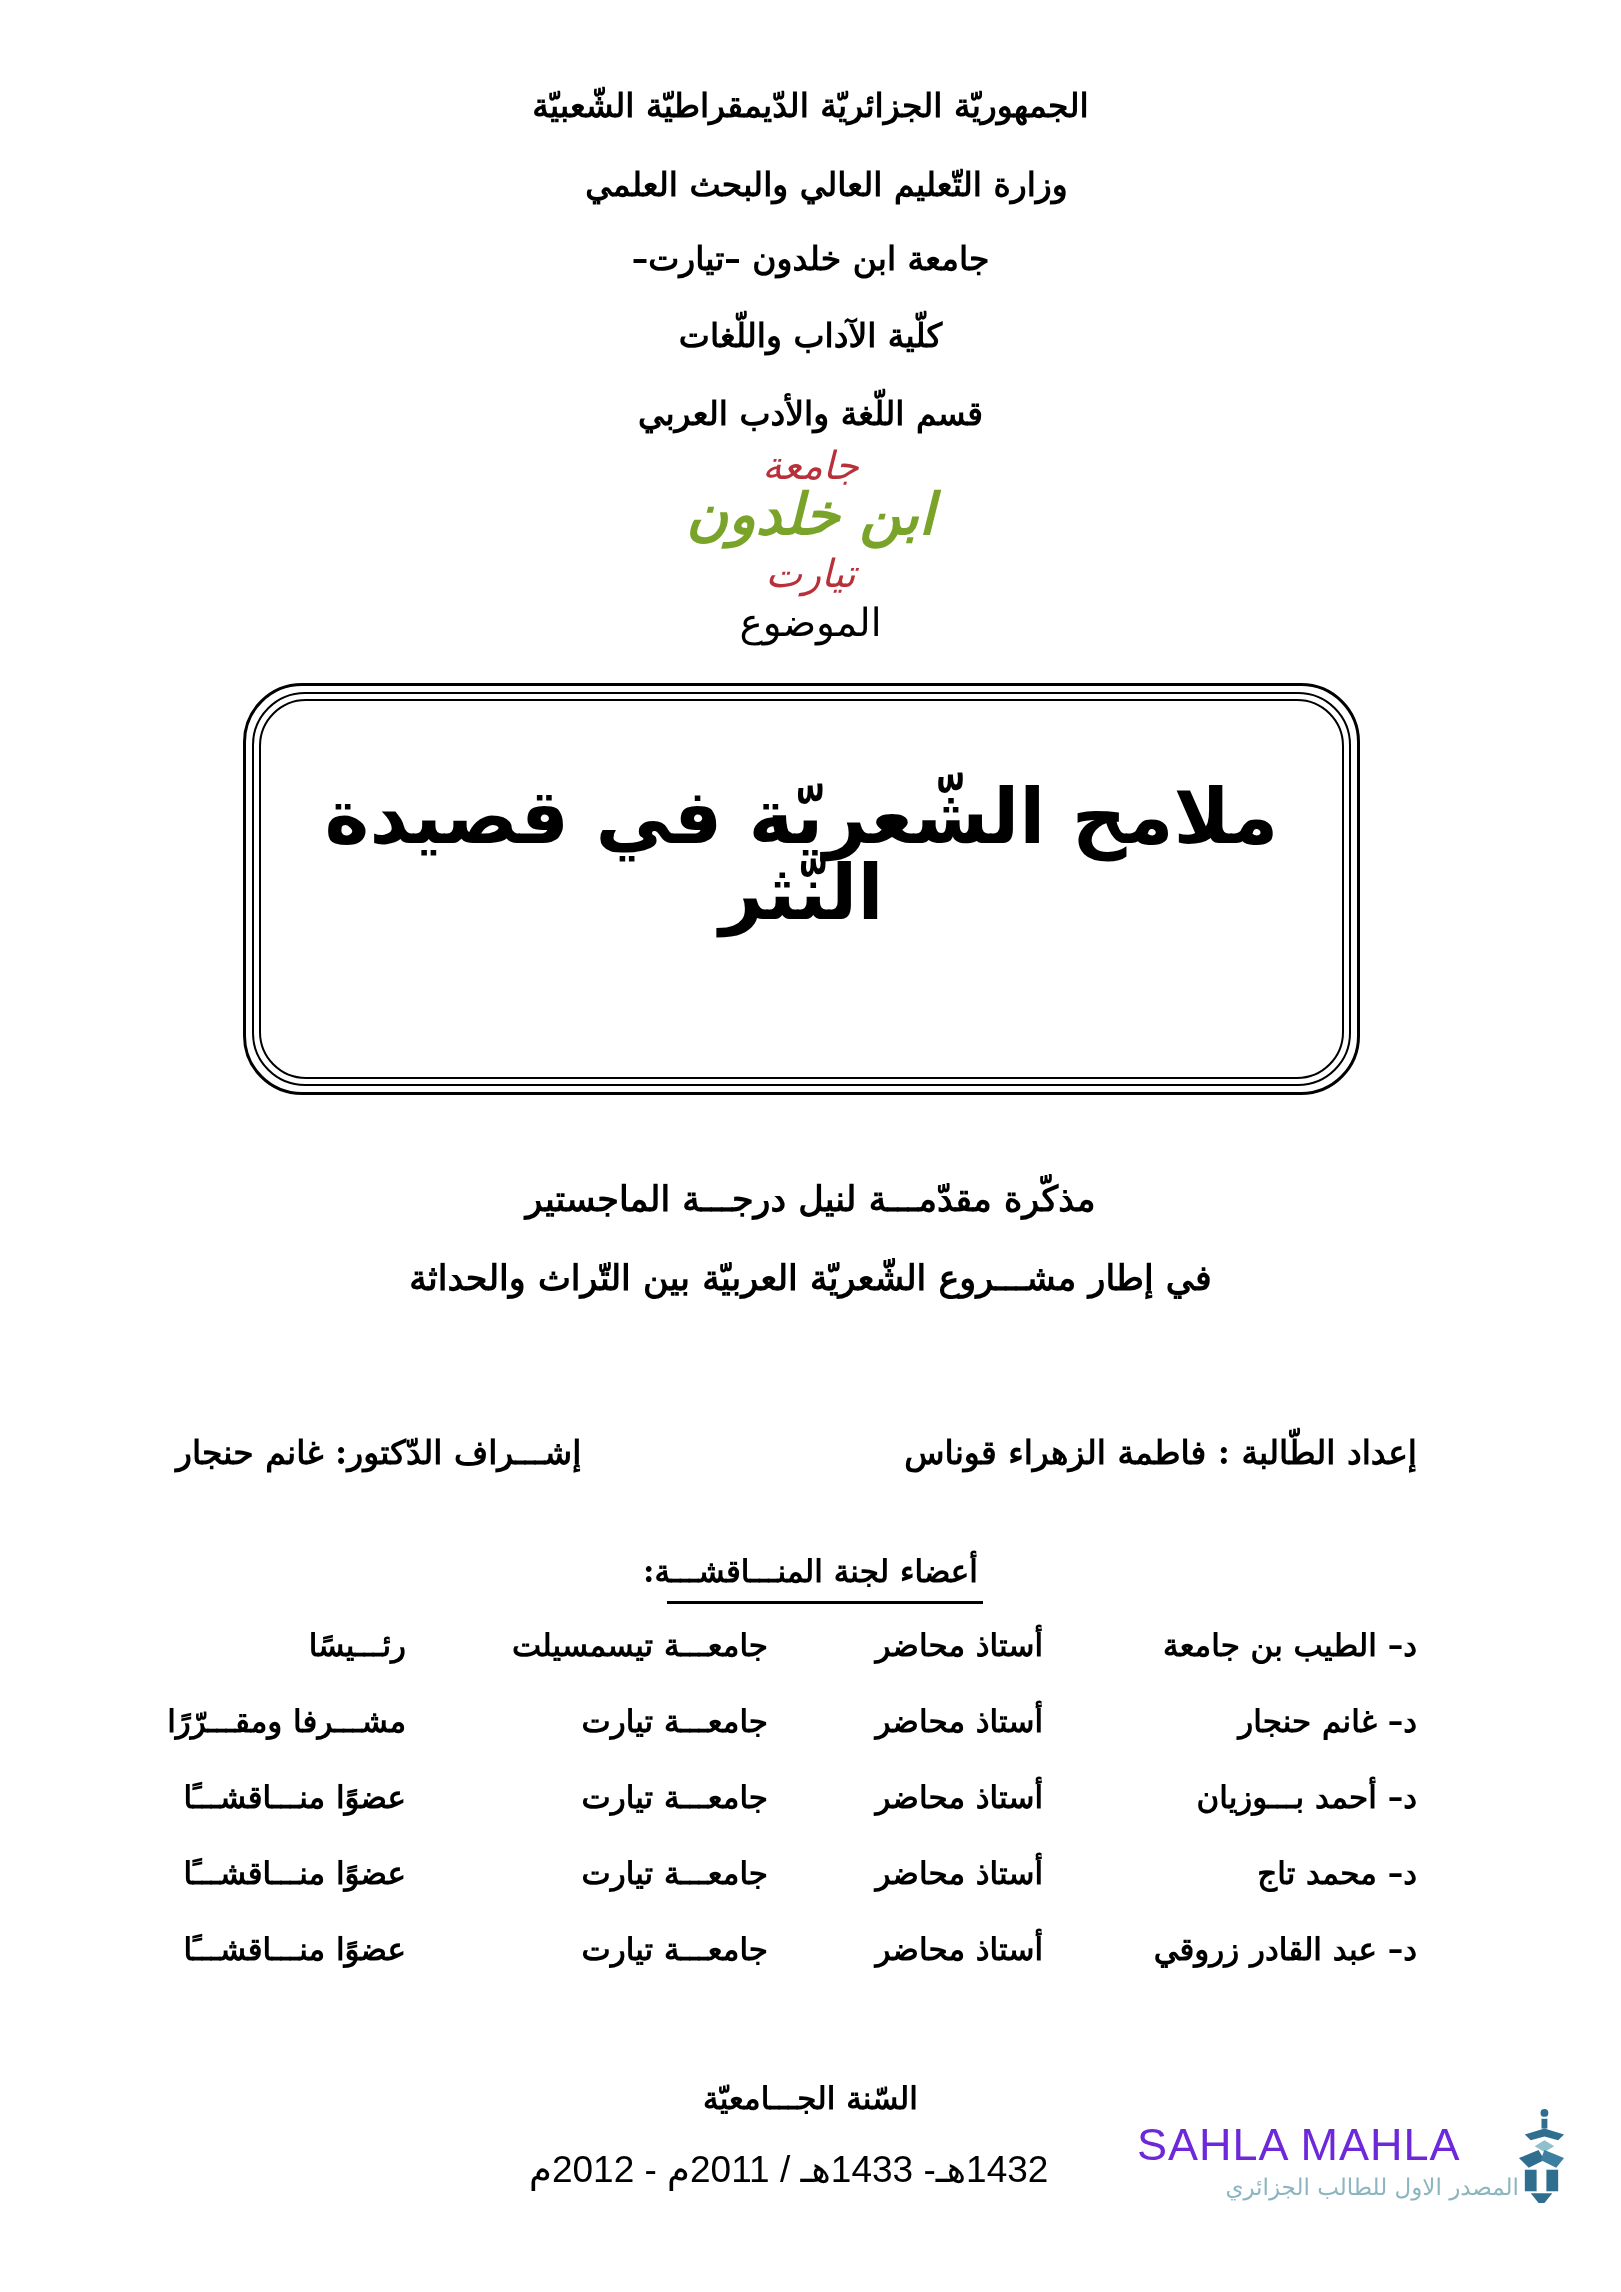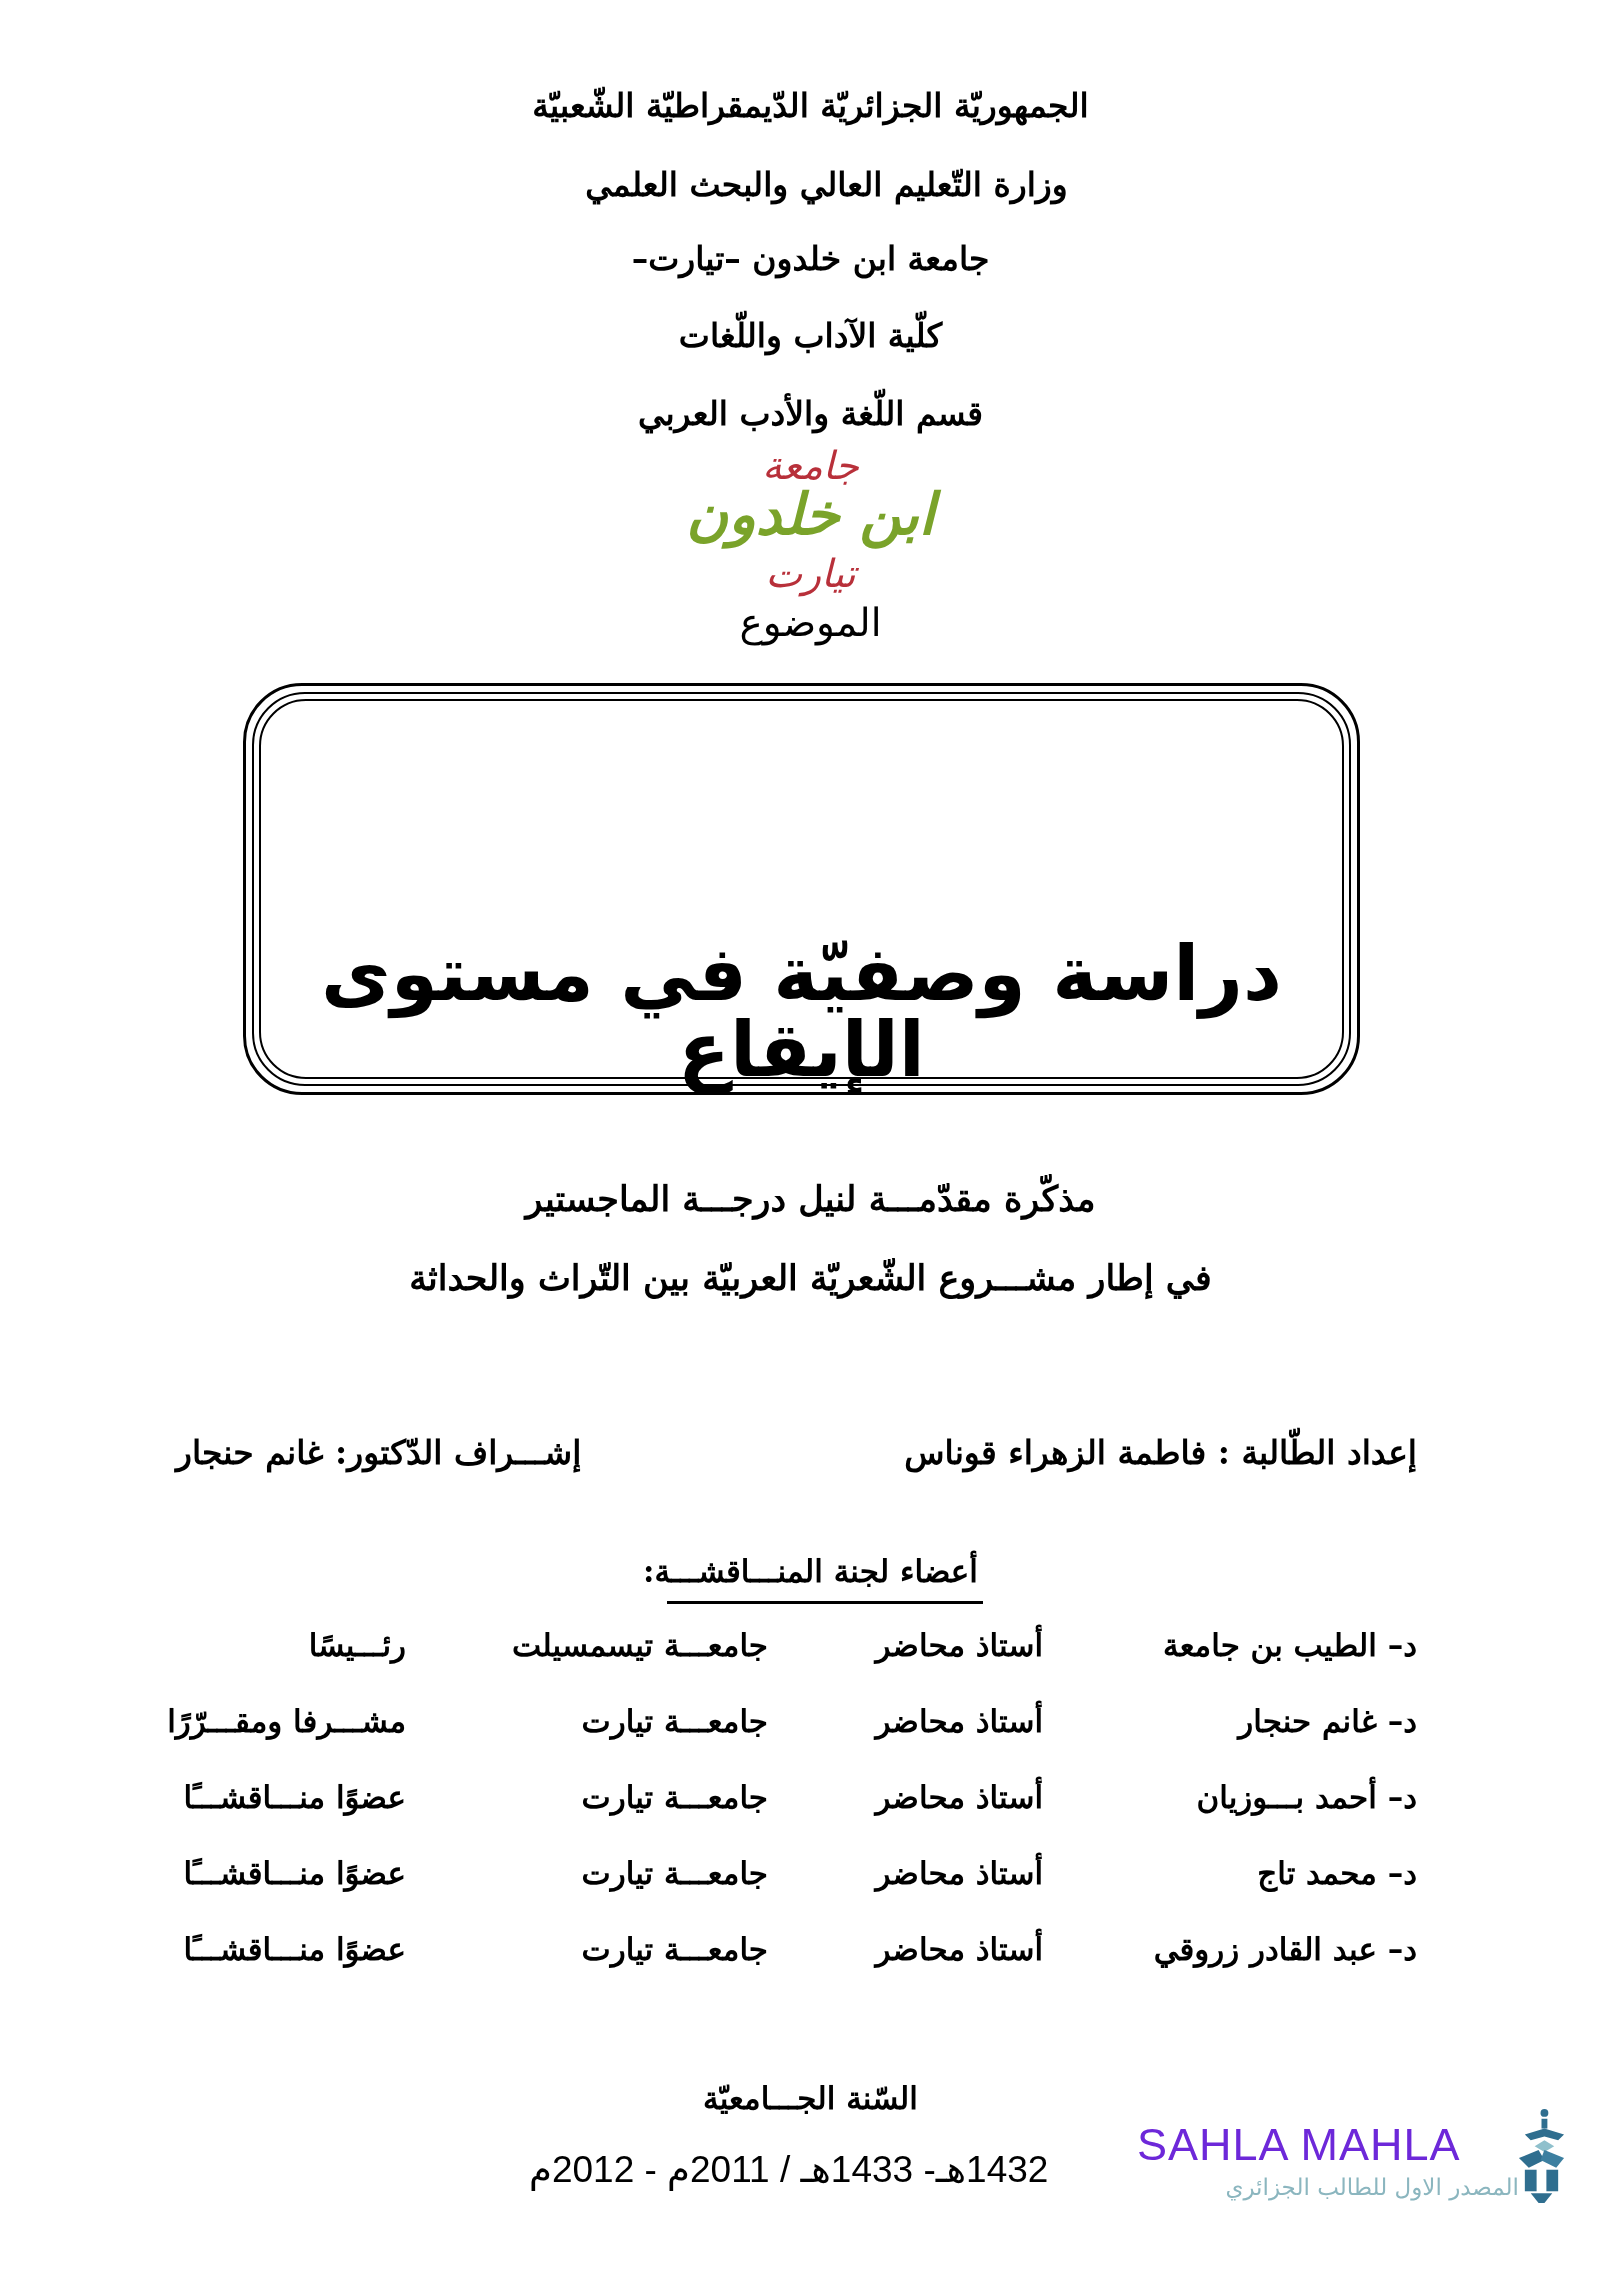--- a/index.html
+++ b/index.html
@@ -85,21 +85,21 @@
 <div class="logo-top" style="top:480px;">
   <div class="logo-green">ابن خلدون</div>
 </div>
 <div class="logo-top" style="top:551px;">
   <div class="logo-red">تيارت</div>
 </div>
 
 <div class="subject-label" style="top:600px;">الموضوع</div>
 
 <div class="title-frame">
-  <div class="title-text" style="top:250px;">دراسة وصفيّة في مستوى الإيقاع</div>
+  <div class="title-text" style="top:93px;">ملامح الشّعريّة في قصيدة النّثر</div>
 </div>
 
 <div class="sub-line" style="top:1178px;">مذكّرة مقدّمـــة لنيل درجـــة الماجستير</div>
 <div class="sub-line" style="top:1257px;">في إطار مشـــروع الشّعريّة العربيّة بين التّراث والحداثة</div>
 
 <div class="credit" style="right:204px; top:1433px;">إعداد الطّالبة : فاطمة الزهراء قوناس</div>
 <div class="credit" style="left:176px; top:1433px;">إشـــراف الدّكتور: غانم حنجار</div>
 
 <div class="committee-title" style="top:1553px;">أعضاء لجنة المنـــاقشـــة:</div>
 <div class="committee-underline"></div>

